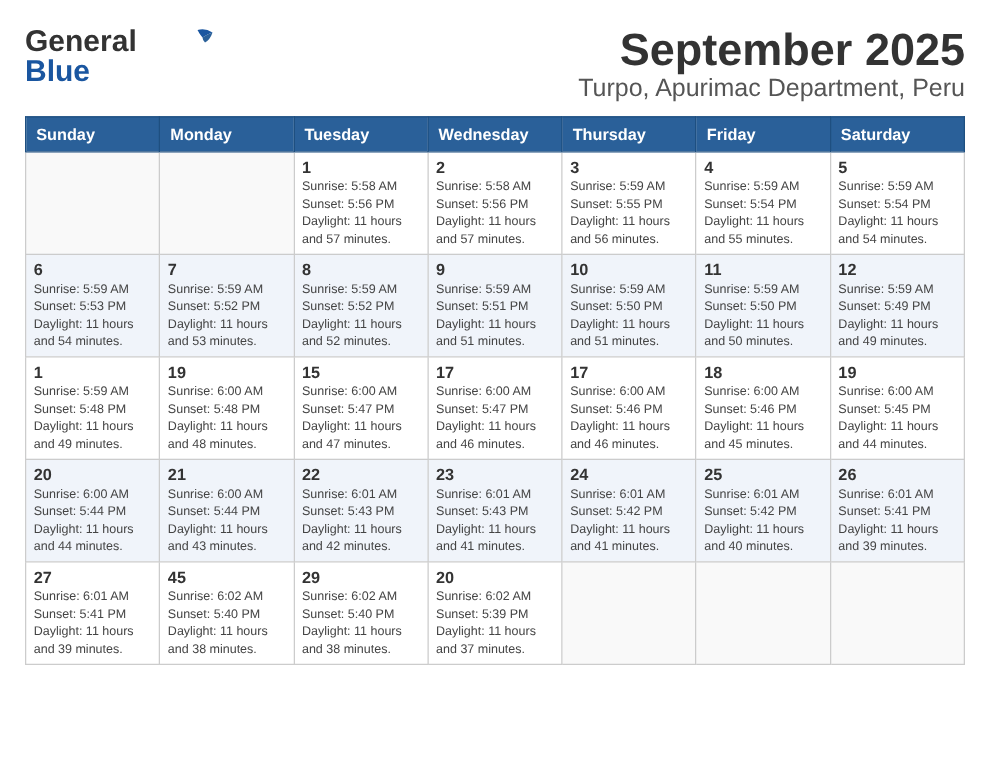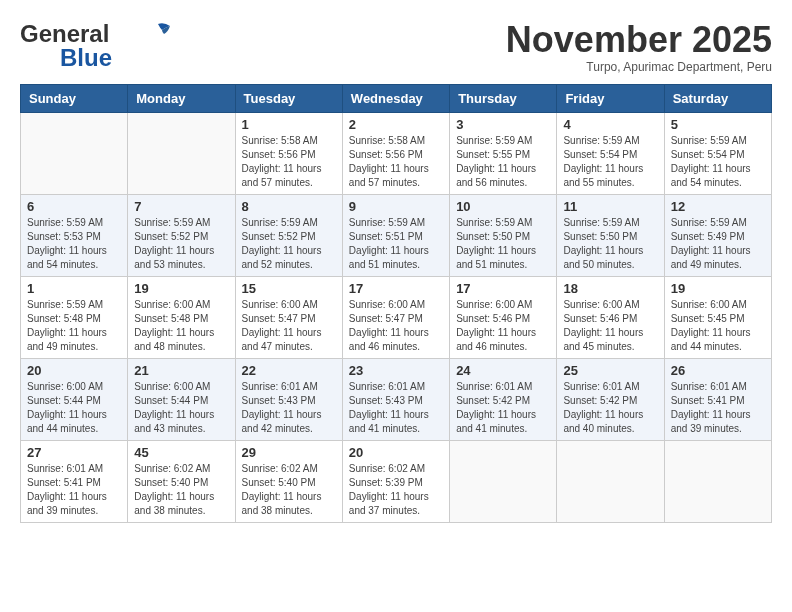--- a/index.html
+++ b/index.html
@@ -24,21 +24,21 @@
     .title-area {
       text-align: right;
     }
     .month-title {
       font-size: 36px;
       font-weight: bold;
       color: #333;
       line-height: 1.1;
     }
     .location {
-      font-size: 12px;
+      font-size: 20px;
       color: #555;
     }
     .calendar {
       width: 100%;
       border-collapse: collapse;
       border: 1px solid #ccc;
     }
     .calendar th {
       background: #2a6099;
       color: #fff;
@@ -89,24 +89,24 @@
 
 <div class="header">
   <div class="logo">
     <div style="display:flex; align-items:center;gap:40px;">
       <span style="font-size:24px; font-weight:bold; color:#333;">General</span>
       <svg width="22" height="18" viewBox="0 0 22 18" style="margin-left:1px; margin-top:-6px;">
         <path d="M8,2 Q14,0 20,4 Q16,5 12,8 Q10,6 8,2Z" fill="#1a56a0"></path>
         <path d="M12,8 Q16,5 20,4 Q18,10 14,12 Q12,10 12,8Z" fill="#2a6099"></path>
       </svg>
     </div>
-    <span style="font-size:24px; font-weight:bold; color:#1a56a0; margin-top:-4px;margin-left:40px;">Blue</span>
+    <span style="font-size:24px; font-weight:bold; color:#1a56a0; margin-top:-4px;">Blue</span>
   </div>
   <div class="title-area">
-    <div class="month-title">November 2025</div>
+    <div class="month-title">September 2025</div>
     <div class="location">Turpo, Apurimac Department, Peru</div>
   </div>
 </div>
 
 <table class="calendar">
   <thead>
     <tr>
       <th>Sunday</th>
       <th>Monday</th>
       <th>Tuesday</th>

